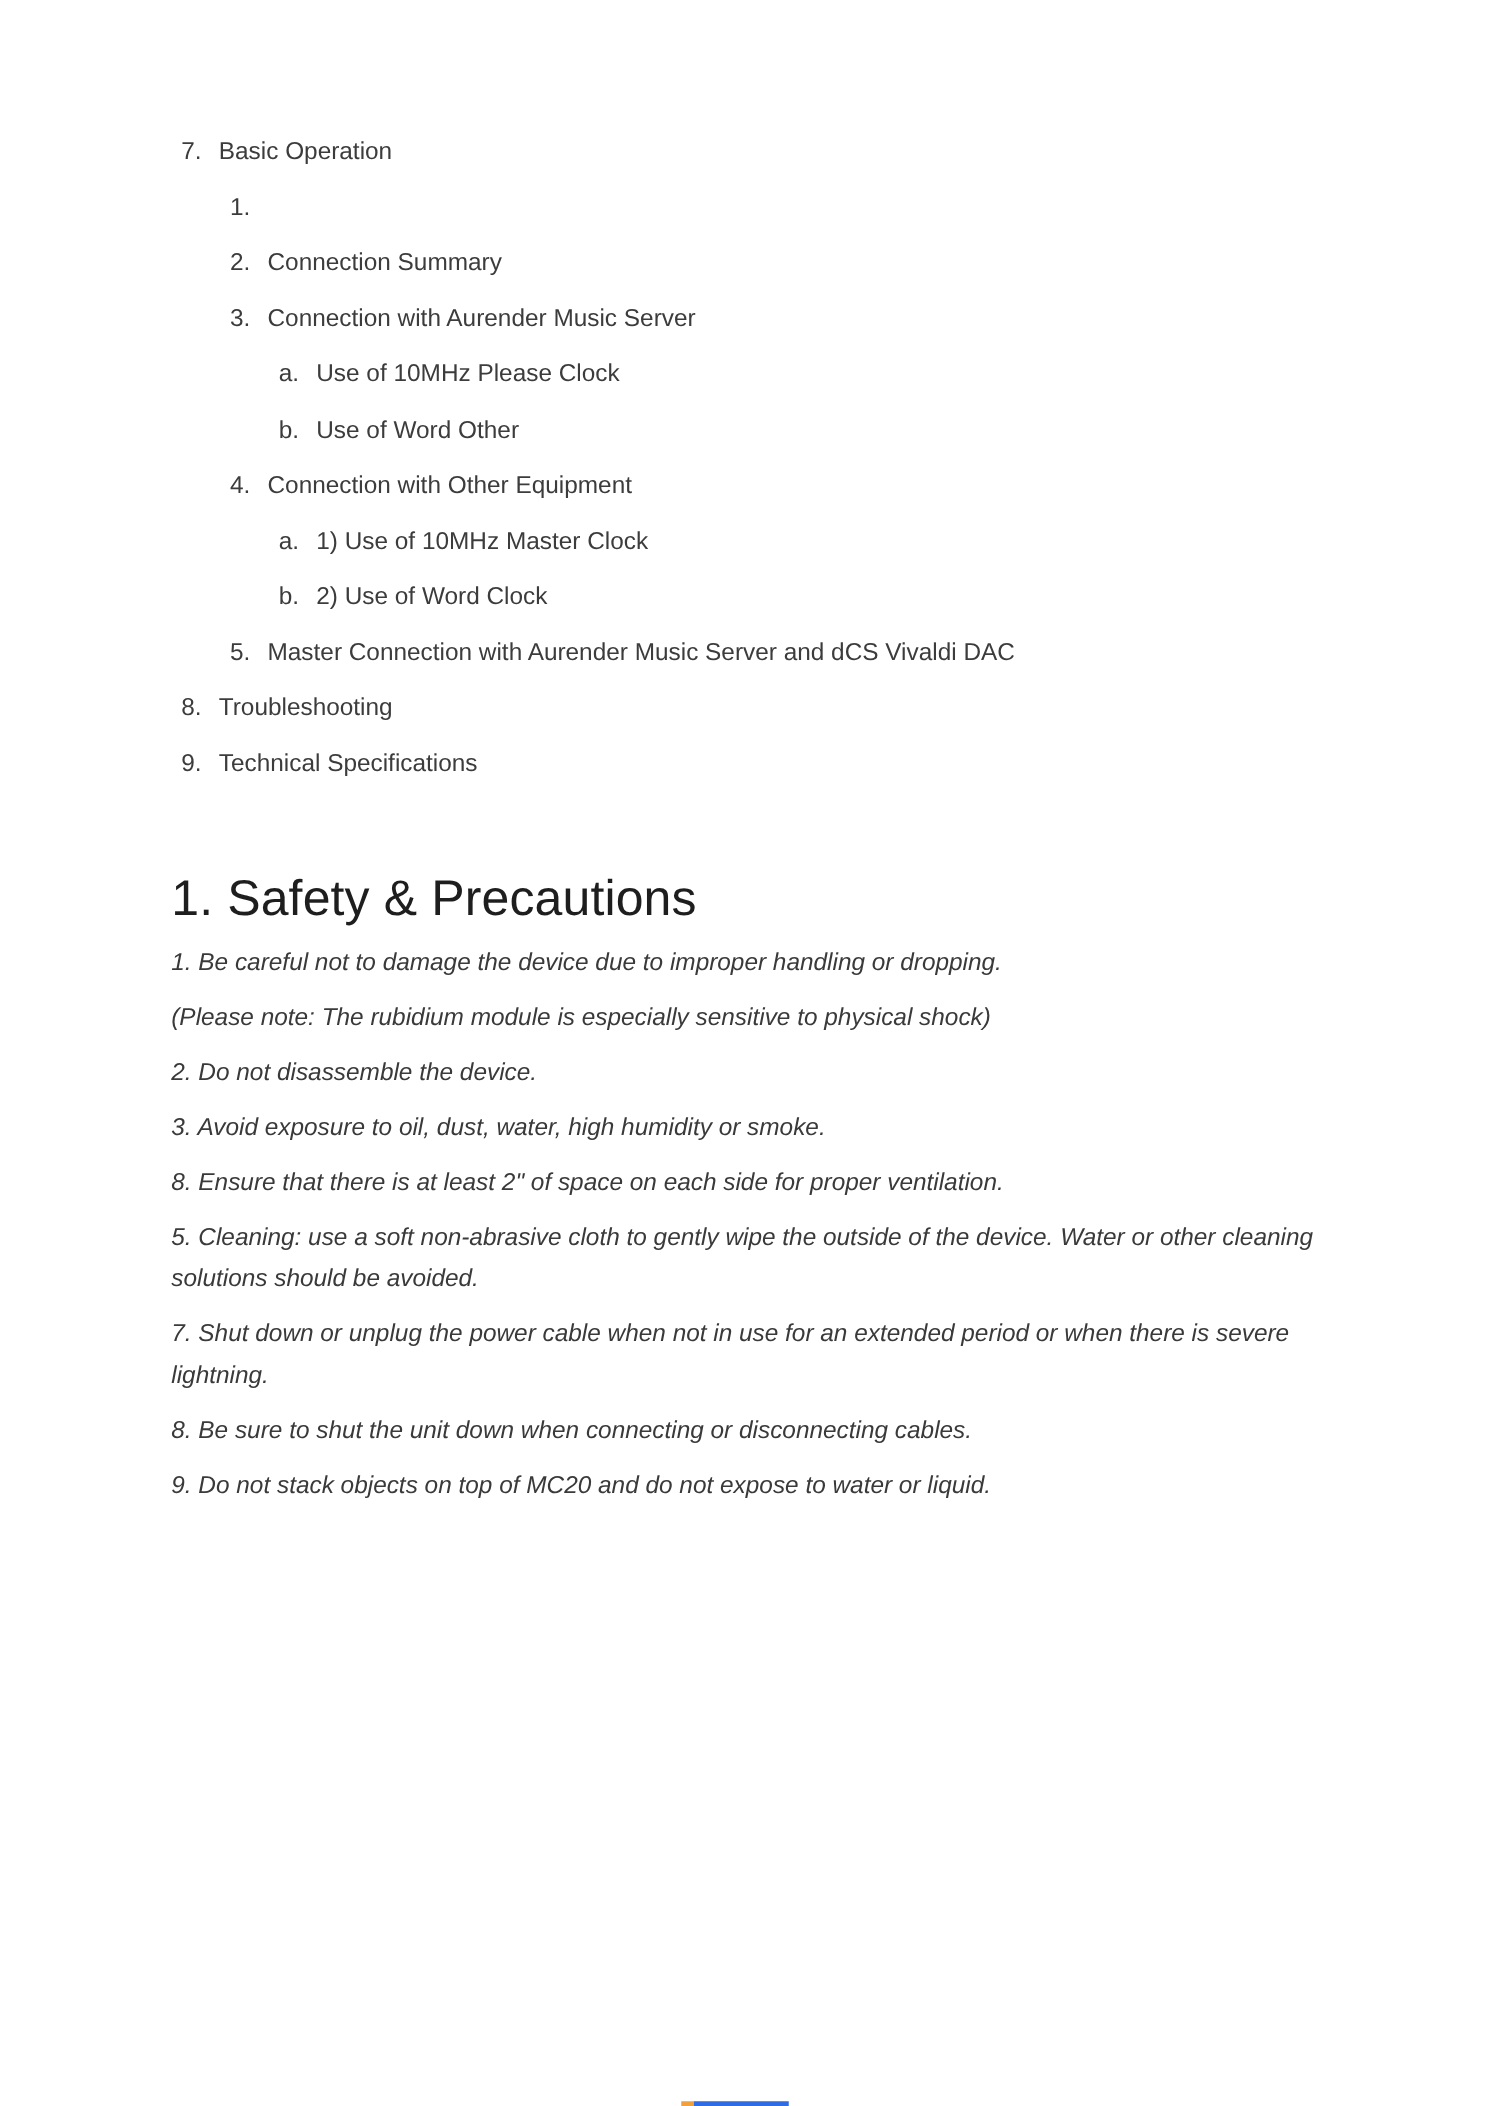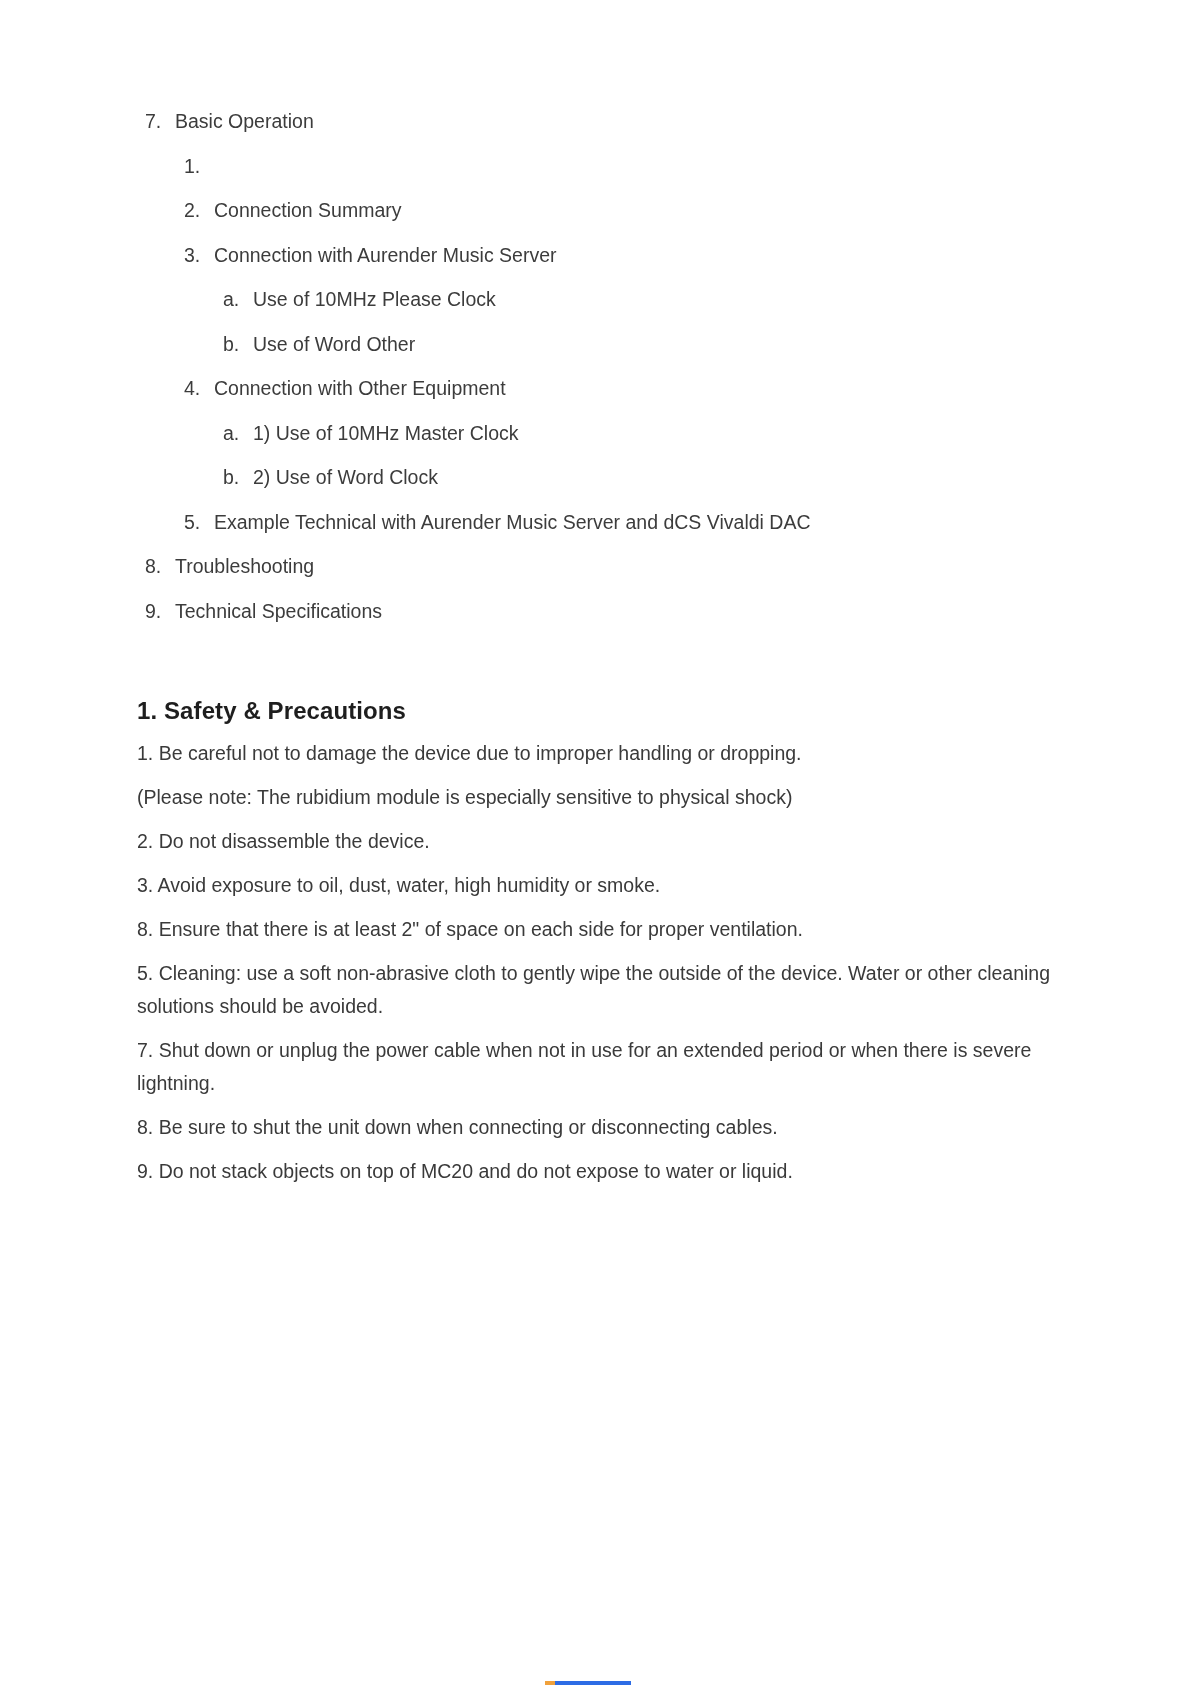--- a/index.html
+++ b/index.html
@@ -28,32 +28,33 @@
     line-height: 44.5px;
     color: #3c3c3c;
   }
   .toc-item .marker {
     min-width: 30px;
     flex: 0 0 auto;
   }
   .toc-item.lv1 { padding-left: 39px; }
   .toc-item.lv2 { padding-left: 78px; }
   .section-heading {
-    font-size: 24px;
-    font-weight: 700;
+    font-size: 40px;
+    font-weight: 400;
     color: #1e1e1e;
     margin: 64px 0 12px 0;
     letter-spacing: 0.1px;
   }
   .para {
     font-size: 19.5px;
     line-height: 33px;
     margin: 0 0 11px 0;
     max-width: 965px;
     color: #3a3a3a;
+    font-style: italic;
   }
   .bottom-partial {
     position: absolute;
     left: 545px;
     bottom: 0;
     height: 4px;
     width: 86px;
     display: flex;
   }
   .bottom-partial .tip-orange {
@@ -113,21 +114,21 @@
       <span class="label">1) Use of 10MHz Master Clock</span>
     </div>
 
     <div class="toc-item lv2">
       <span class="marker">b.</span>
       <span class="label">2) Use of Word Clock</span>
     </div>
 
     <div class="toc-item lv1">
       <span class="marker">5.</span>
-      <span class="label">Example Technical with Aurender Music Server and dCS Vivaldi DAC</span>
+      <span class="label">Master Connection with Aurender Music Server and dCS Vivaldi DAC</span>
     </div>
 
     <div class="toc-item lv0">
       <span class="marker">8.</span>
       <span class="label">Troubleshooting</span>
     </div>
 
     <div class="toc-item lv0">
       <span class="marker">9.</span>
       <span class="label">Technical Specifications</span>

